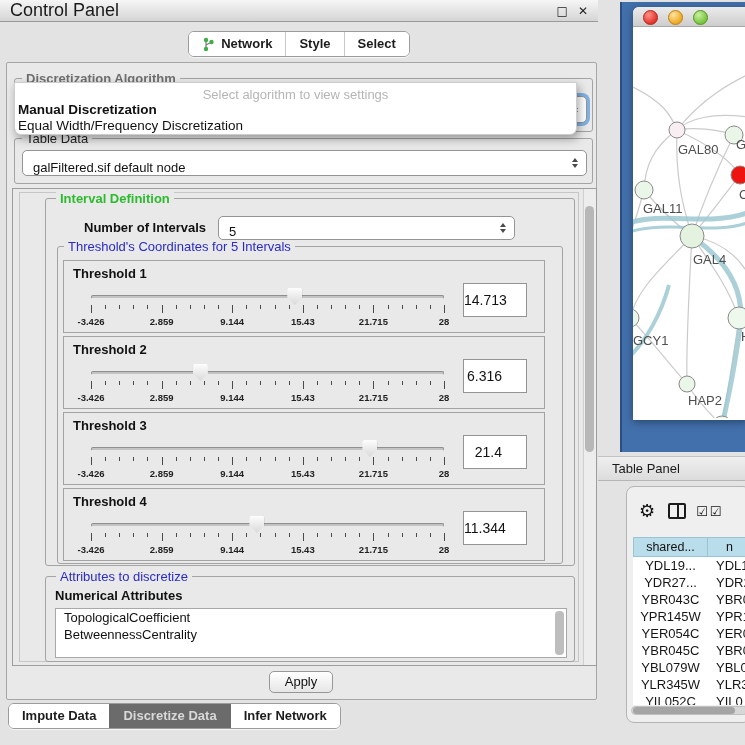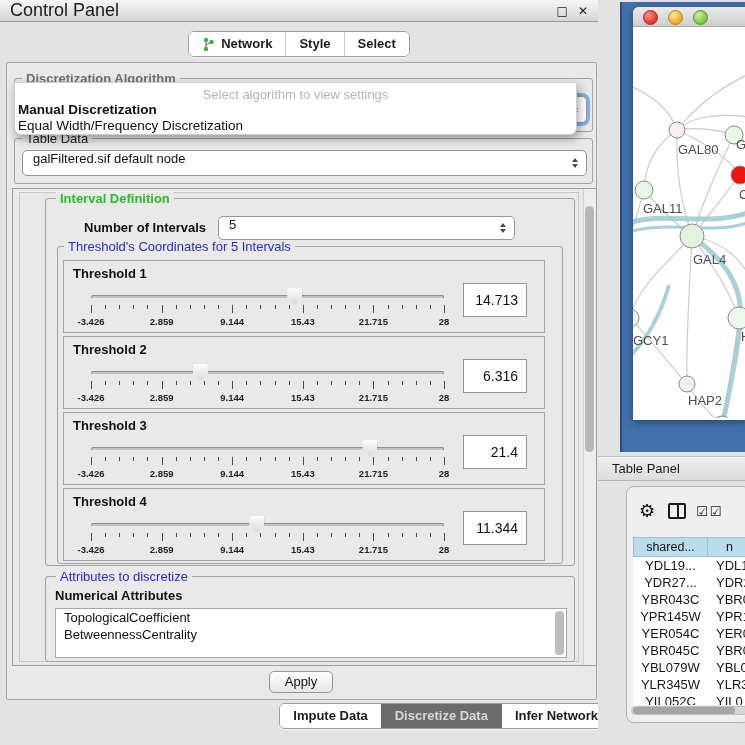--- a/index.html
+++ b/index.html
@@ -8,37 +8,37 @@
   .abs { position:absolute; }
 
   
   .cp-titlebar { left:0; top:0; width:598px; height:22px; background:linear-gradient(#f6f6f6,#d5d5d5); border-bottom:1px solid #9a9a9a; display:flex; align-items:center; padding:0 10px; }
   .cp-title { font-size:18px; color:#1a1a1a; flex:1; }
   .win-btn { font-family:"DejaVu Sans",sans-serif; font-size:12px; color:#222; margin-left:10px; line-height:1; }
   .win-btn.close { font-weight:bold; }
 
   .seg-control { display:inline-flex; background:#fff; border:1px solid #9b9b9b; border-radius:6px; overflow:hidden; height:26px; box-shadow:0 1px 1px rgba(255,255,255,.7); }
   #top-tab-wrap { left:0; top:31px; width:598px; text-align:center; }
-  #bottom-tab-wrap { left:14px; top:703px; width:598px; text-align:right; }
+  #bottom-tab-wrap { left:8px; top:703px; width:598px; text-align:left; }
   .seg-tab { display:inline-flex; align-items:center; padding:0 13px; font-weight:bold; font-size:13px; color:#1c1c1c; line-height:24px; background:#fff; }
   .seg-tab + .seg-tab { border-left:1px solid #c9c9c9; }
   .seg-tab.active { background:#6b6b6b; color:#d9d9d9; border-left-color:#6b6b6b; }
   .seg-tab.active + .seg-tab { border-left-color:#6b6b6b; }
   .net-icon { margin-right:6px; display:inline-flex; }
 
   .main-panel { left:6px; top:62px; width:591px; height:638px; border:1px solid #a6a6a6; background:#e9e9e9; border-radius:2px; }
 
   .groupbox { position:absolute; border:1px solid #a3a3a3; border-radius:3px; }
   .group-label { position:absolute; background:#e9e9e9; padding:0 4px; font-size:13px; line-height:13px; }
   .lbl-green { color:#2dbb2d; }
   .lbl-blue { color:#2a2ac9; }
   .lbl-gray { color:#6f6f6f; font-weight:bold; }
   .lbl-dark { color:#222; }
 
-  .combo { position:absolute; background:#fff; border:1px solid #949494; border-radius:5px; font-size:13px; color:#111; padding-left:10px; display:flex; align-items:flex-start; }
+  .combo { position:absolute; background:#fff; border:1px solid #949494; border-radius:5px; font-size:13px; color:#111; padding-left:10px; display:flex; align-items:flex-end; }
   .stepper { position:absolute; right:8px; top:50%; transform:translateY(-50%); display:flex; flex-direction:column; gap:2px; }
   .stepper .up { width:0; height:0; border-left:3.5px solid transparent; border-right:3.5px solid transparent; border-bottom:4.5px solid #4a4a4a; }
   .stepper .dn { width:0; height:0; border-left:3.5px solid transparent; border-right:3.5px solid transparent; border-top:4.5px solid #4a4a4a; }
   .combo-focus { box-shadow:0 0 0 3px #7fb1e3; }
 
   .popup { left:14px; top:82px; width:563px; height:53px; background:#fff; border:1px solid #cdcdcd; border-radius:0 0 7px 7px; box-shadow:2px 4px 10px rgba(0,0,0,.35); z-index:50; }
   .popup-prompt { text-align:center; color:#b5b5b5; font-size:13px; margin-top:4px; }
   .popup-option { font-size:13.5px; color:#111; padding-left:3px; line-height:16px; }
   .popup-option.bold { font-weight:bold; }
 
@@ -50,21 +50,21 @@
   .threshold-box { position:absolute; left:63px; width:482px; height:73px; border:1px solid #a3a3a3; background:#e9e9e9; }
   .th-label { position:absolute; left:9px; top:5px; font-weight:bold; font-size:13px; color:#111; }
   .track { position:absolute; left:27px; top:34px; width:353px; height:4px; background:#c3c3c3; border:1px solid #8f8f8f; border-bottom-color:#e9e9e9; border-radius:3px; }
   .thumb { position:absolute; top:27px; width:15px; height:17px; background:linear-gradient(#fdfdfd,#d9d9d9); clip-path:polygon(8% 0,92% 0,100% 12%,100% 55%,50% 100%,0 55%,0 12%); filter:drop-shadow(0 0 1px #777); }
   .ticks { position:absolute; left:27px; top:44px; width:353px; height:10px; }
   .tick { position:absolute; top:0; width:1px; background:#4a4a4a; }
   .tick.major { height:8px; }
   .tick.minor { height:4px; }
   .scale-labels { position:absolute; left:27px; top:55px; width:353px; height:11px; }
   .tick-label { position:absolute; transform:translateX(-50%); font-size:9.5px; font-weight:bold; color:#222; white-space:nowrap; }
-  .th-value { position:absolute; right:17px; top:22px; width:64px; height:34px; background:#fff; border:1px solid #949494; font-size:14px; text-align:right; line-height:32px; padding-right:8px; color:#111; }
+  .th-value { position:absolute; right:17px; top:22px; width:64px; height:34px; background:#fff; border:1px solid #949494; font-size:14px; text-align:right; line-height:32px; padding-right:24px; color:#111; }
 
   .attr-list { position:absolute; left:55px; top:608px; width:512px; height:50px; background:#fff; border:1px solid #a8a8a8; overflow:hidden; }
   .attr-item { font-size:13px; line-height:17px; padding-left:8px; color:#111; }
   .attr-scroll { position:absolute; right:2px; top:2px; width:9px; height:44px; background:#bdbdbd; border-radius:4px; }
 
   .apply-btn { left:269px; top:671px; width:64px; height:22px; background:linear-gradient(#ffffff,#e6e6e6); border:1px solid #979797; border-radius:5px; font-size:13px; text-align:center; line-height:20px; color:#111; }
 
   
   .right-col { left:598px; top:0; width:147px; height:745px; background:#e3e3e3; }
   .net-desktop { position:absolute; left:22px; top:2px; width:125px; height:450px; background:#4270ac; border-left:2px solid #2c4d80; }

